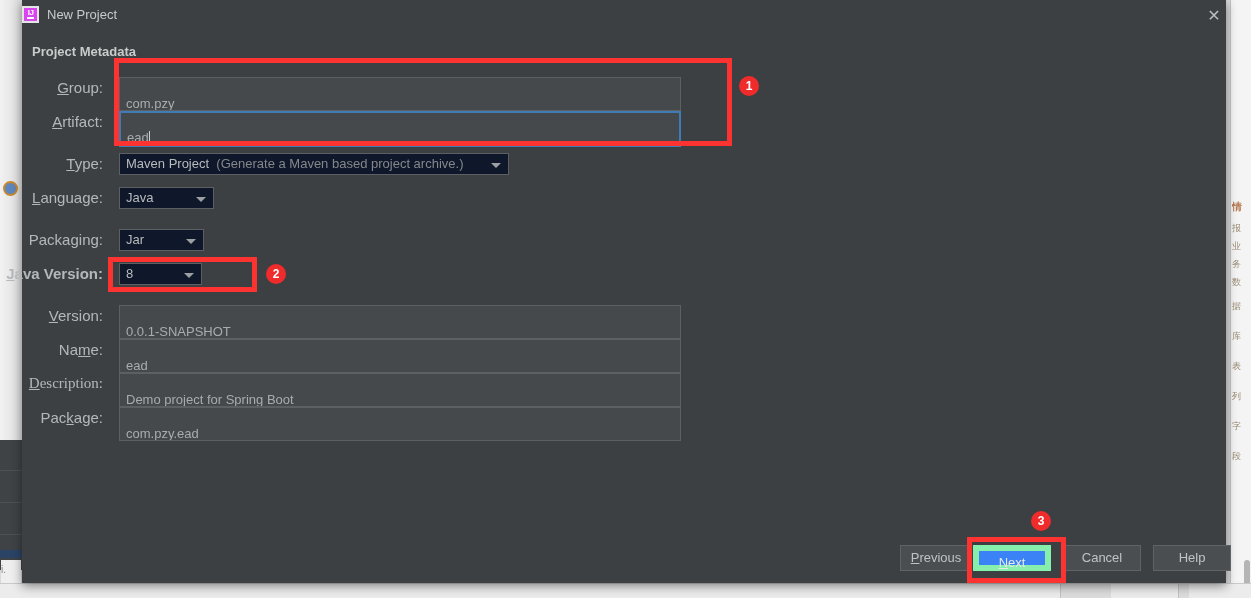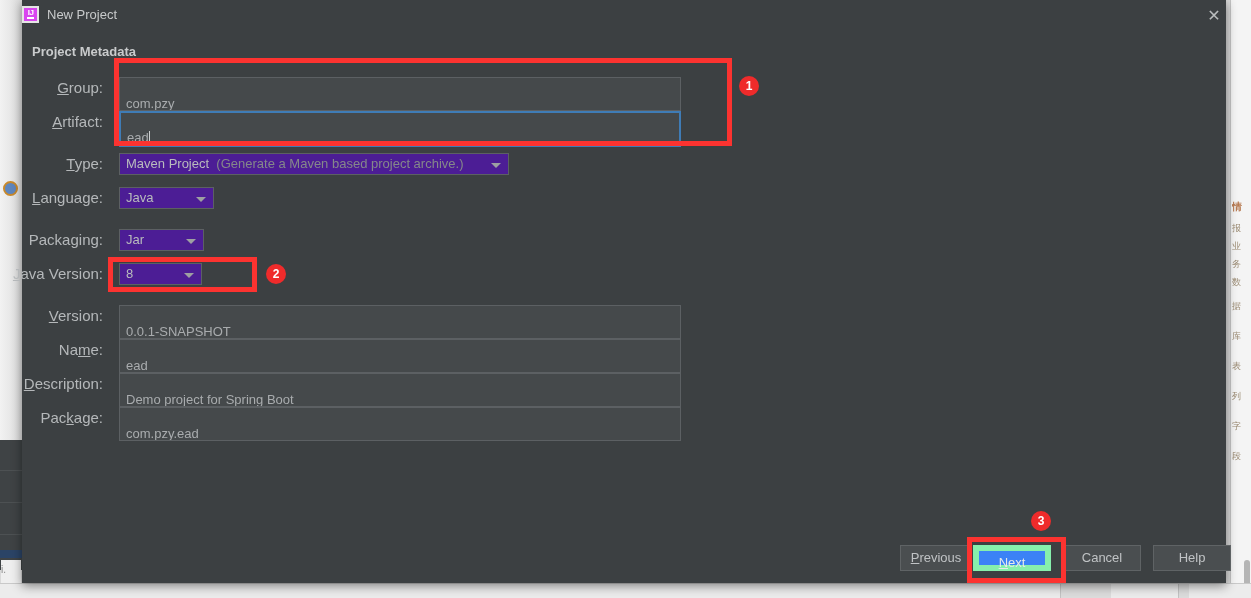--- a/index.html
+++ b/index.html
@@ -124,21 +124,21 @@
   }
   .field.focused {
     border: 2px solid #3f7cb6; background: #45494b; line-height: 18px;
   }
   .caret {
     display: inline-block; width: 1px; height: 13px;
     background: #cdd0d1; vertical-align: -2px; margin-left: 0px;
   }
   .combo {
     position: absolute; height: 22px; box-sizing: border-box;
-    background: #4c1d95; border: 1px solid #5c6063;
+    background: #0f172a; border: 1px solid #5c6063;
     font-size: 13px; color: #b9bcbd;
     padding: 0 24px 0 6px; line-height: 20px;
     white-space: nowrap; overflow: hidden;
   }
   .combo .dim { color: #85888a; }
   .combo .arrow {
     position: absolute; right: 7px; top: 9px;
     width: 0; height: 0;
     border-left: 5px solid transparent;
     border-right: 5px solid transparent;
@@ -248,39 +248,39 @@
   </div>
 
   <div class="row" style="left:0px; top:229px; width:81px;">
     <div class="row-label"><span>Packa</span><u>g</u><span>ing:</span></div>
   </div>
   <div class="combo" style="left:97px; top:229px; width:85px;">
     <span>Jar</span>
     <span class="arrow"></span>
   </div>
 
-  <div class="row" style="left:0px; top:263px; width:81px;">
+  <div class="row" style="left:0px; top:263px; width:81px;font-weight:bold;">
     <div class="row-label"><u>J</u><span>ava Version:</span></div>
   </div>
   <div class="combo" style="left:97px; top:263px; width:83px;">
     <span>8</span>
     <span class="arrow"></span>
   </div>
 
   <div class="row" style="left:0px; top:305px; width:81px;">
     <div class="row-label"><u>V</u><span>ersion:</span></div>
   </div>
   <div class="field" style="left:97px; top:305px; width:562px;">0.0.1-SNAPSHOT</div>
 
   <div class="row" style="left:0px; top:339px; width:81px;">
     <div class="row-label"><span>Na</span><u>m</u><span>e:</span></div>
   </div>
   <div class="field" style="left:97px; top:339px; width:562px;">ead</div>
 
-  <div class="row" style="left:0px; top:373px; width:81px;">
+  <div class="row" style="left:0px; top:373px; width:81px;font-family:Liberation Serif, serif;">
     <div class="row-label"><u>D</u><span>escription:</span></div>
   </div>
   <div class="field" style="left:97px; top:373px; width:562px;">Demo project for Spring Boot</div>
 
   <div class="row" style="left:0px; top:407px; width:81px;">
     <div class="row-label"><span>Pac</span><u>k</u><span>age:</span></div>
   </div>
   <div class="field" style="left:97px; top:407px; width:562px;">com.pzy.ead</div>
 
   <div class="btn" style="left:861px; top:545px; width:72px;margin-left:17px;"><u>P</u><span>revious</span></div>

